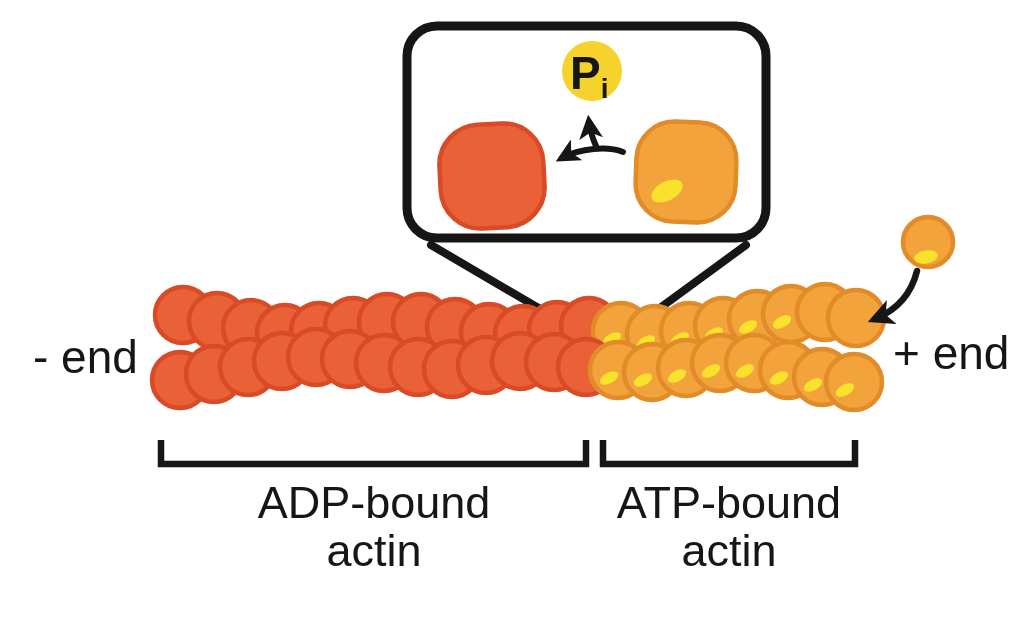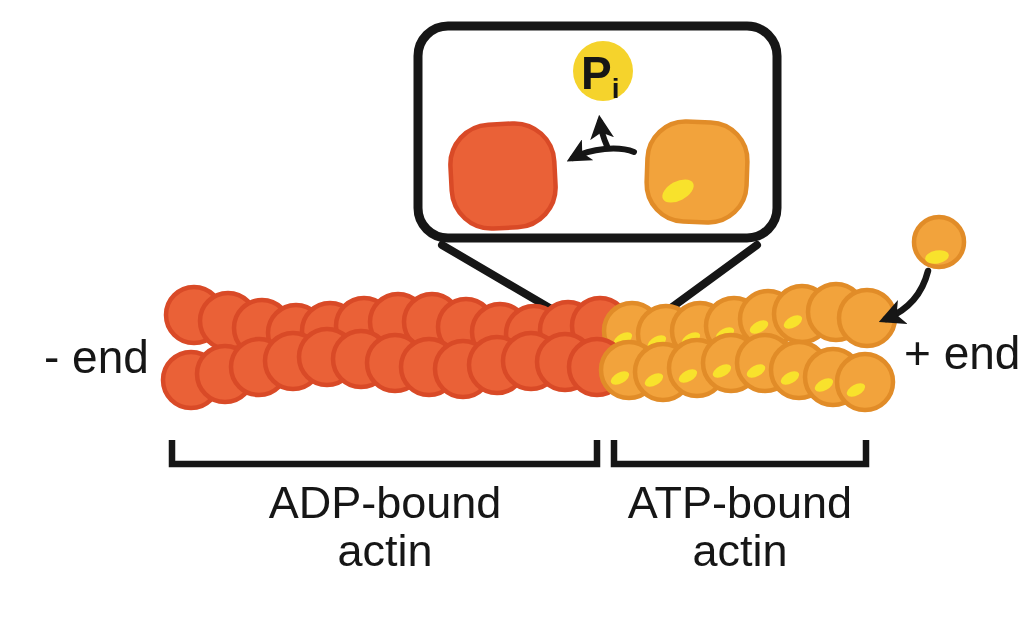--- a/index.html
+++ b/index.html
@@ -3,21 +3,21 @@
 <meta charset="utf-8">
 <style>
   :root{
     --adp-fill:#ea6137; --adp-stroke:#d94a27;
     --atp-fill:#f2a33c; --atp-stroke:#e18c28;
     --nucleotide-highlight:#f8e22c;
     --phosphate-circle:#f5d32c;
     --ink:#161616; --background:#ffffff;
   }
   html,body{margin:0;padding:0;background:var(--background);}
-  .stage{width:882px;height:619px;position:relative;background:var(--background);padding-left:11px;}
+  .stage{width:882px;height:619px;position:relative;background:var(--background);}
   svg{display:block;}
   svg text{font-family:"Liberation Sans", sans-serif;fill:var(--ink);}
   .end-label{font-size:46px;}
   .bracket-label{font-size:45px;text-anchor:middle;}
   .phosphate-text{font-size:46px;font-weight:bold;}
   .phosphate-sub{font-size:28px;font-weight:bold;}
   .adp-circle{fill:var(--adp-fill);stroke:var(--adp-stroke);stroke-width:4.5;}
   .atp-circle{fill:var(--atp-fill);stroke:var(--atp-stroke);stroke-width:4.5;}
   .spot{fill:var(--nucleotide-highlight);stroke:none;}
   .ink-line{stroke:var(--ink);fill:none;}

